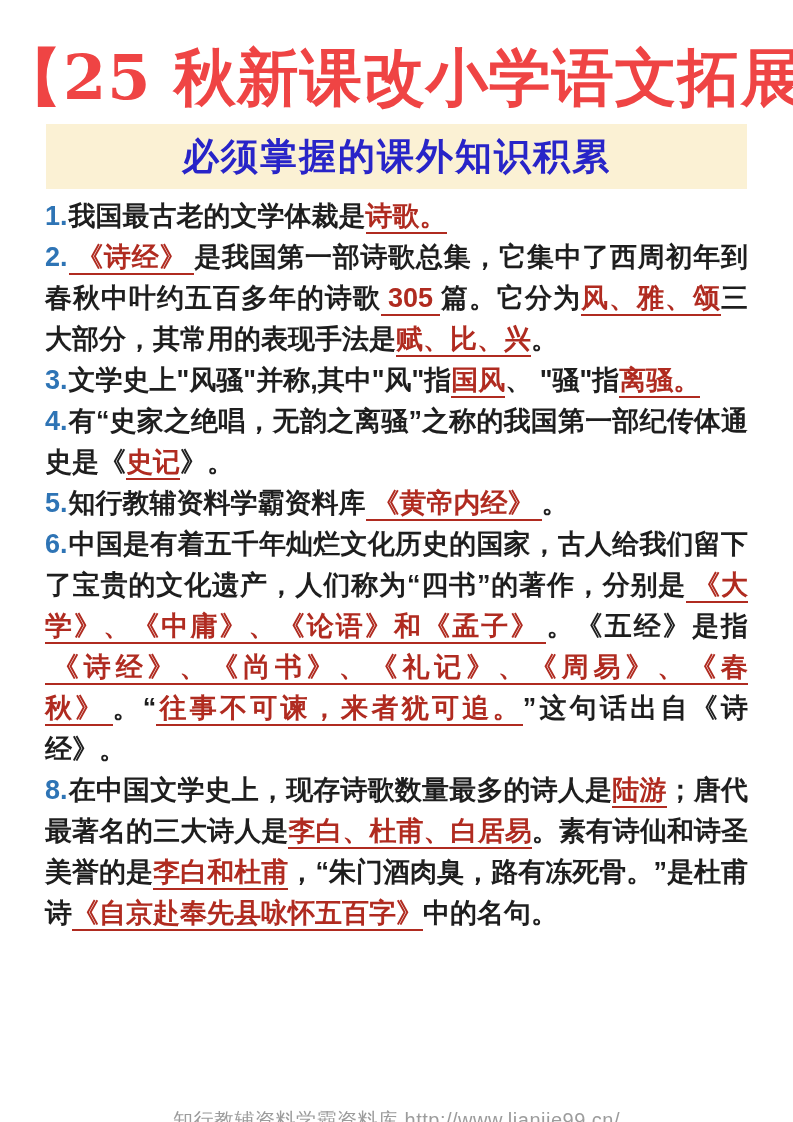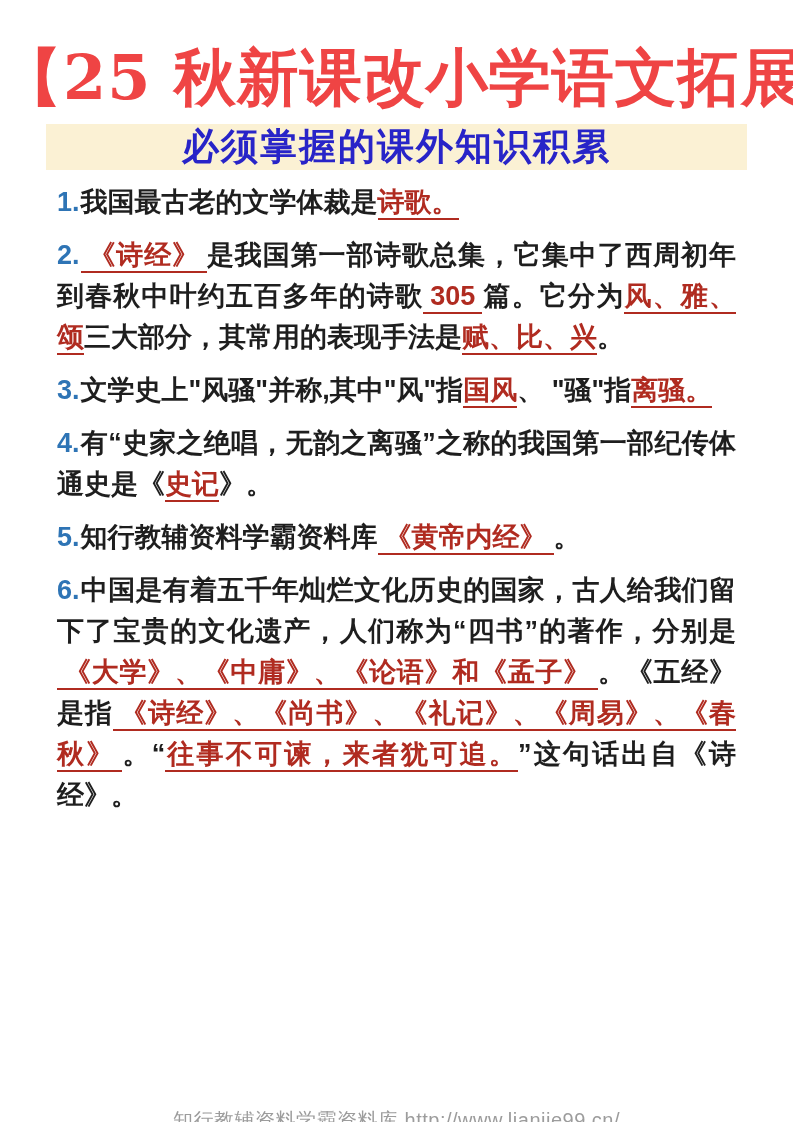--- a/index.html
+++ b/index.html
@@ -27,42 +27,42 @@
     font-size:62px;
     line-height:88px;
     color:#ef4444;
     letter-spacing:1px;
     white-space:nowrap;
   }
   .subtitle-band{
     width:701px;
     margin:2px auto 0 auto;
     background:var(--band-bg);
-    height:46px;
+    height:65px;
     display:flex;align-items:center;justify-content:center;
   }
   .subtitle{
     font-family:"DejaVu Serif","Liberation Serif",serif;
     font-weight:900;
     font-size:37px;
     color:var(--subtitle-blue);
     letter-spacing:2px;
     white-space:nowrap;
   }
   .content{
     width:703px;
     margin:7px auto 0 auto;
     font-size:27px;
     line-height:41px;
     font-weight:600;
     color:var(--body);
     text-align:justify;
     text-justify:inter-ideograph;
   }
-  .item{margin:12px;padding:0;}
+  .item{margin:0;padding:0;}
   .num{
     color:var(--num-blue);
     font-weight:700;
     font-family:"Liberation Sans",sans-serif;
     padding-right:1px;
   }
   .hl{
     color:var(--red);
     border-bottom:2px solid var(--red);
     padding-bottom:1px;
@@ -88,16 +88,17 @@
     <span class="subtitle">必须掌握的课外知识积累</span>
   </div>
 
   <div class="content">
       <p class="item"><span class="num">1.</span><span class="txt">我国最古老的文学体裁是</span><span class="hl">诗歌。</span></p>
       <p class="item"><span class="num">2.</span><span class="hl pad">《诗经》</span><span class="txt">是我国第一部诗歌总集，它集中了西周初年到春秋中叶约五百多年的诗歌</span><span class="hl pad">305</span><span class="txt">篇。它分为</span><span class="hl">风、雅、颂</span><span class="txt">三大部分，其常用的表现手法是</span><span class="hl">赋、比、兴</span><span class="txt">。</span></p>
       <p class="item"><span class="num">3.</span><span class="txt">文学史上"风骚"并称,其中"风"指</span><span class="hl">国风</span><span class="txt">、 "骚"指</span><span class="hl">离骚。</span></p>
       <p class="item"><span class="num">4.</span><span class="txt">有“史家之绝唱，无韵之离骚”之称的我国第一部纪传体通史是《</span><span class="hl">史记</span><span class="txt">》。</span></p>
       <p class="item"><span class="num">5.</span><span class="txt">知行教辅资料学霸资料库</span><span class="hl pad">《黄帝内经》</span><span class="txt">。</span></p>
       <p class="item"><span class="num">6.</span><span class="txt">中国是有着五千年灿烂文化历史的国家，古人给我们留下了宝贵的文化遗产，人们称为“四书”的著作，分别是</span><span class="hl pad">《大学》、《中庸》、《论语》和《孟子》</span><span class="txt">。《五经》是指</span><span class="hl pad">《诗经》、《尚书》、《礼记》、《周易》、《春秋》</span><span class="txt">。“</span><span class="hl">往事不可谏，来者犹可追。</span><span class="txt">”这句话出自《诗经》。</span></p>
+      <p class="item"><span class="num">8.</span><span class="txt">在中国文学史上，现存诗歌数量最多的诗人是</span><span class="hl">陆游</span><span class="txt">；唐代最著名的三大诗人是</span><span class="hl">李白、杜甫、白居易</span><span class="txt">。素有诗仙和诗圣美誉的是</span><span class="hl">李白和杜甫</span><span class="txt">，“朱门酒肉臭，路有冻死骨。”是杜甫诗</span><span class="hl">《自京赴奉先县咏怀五百字》</span><span class="txt">中的名句。</span></p>
     </div>
 
   <div class="footer">知行教辅资料学霸资料库 http://www.lianjie99.cn/</div>
 </div>
 
 </body></html>

